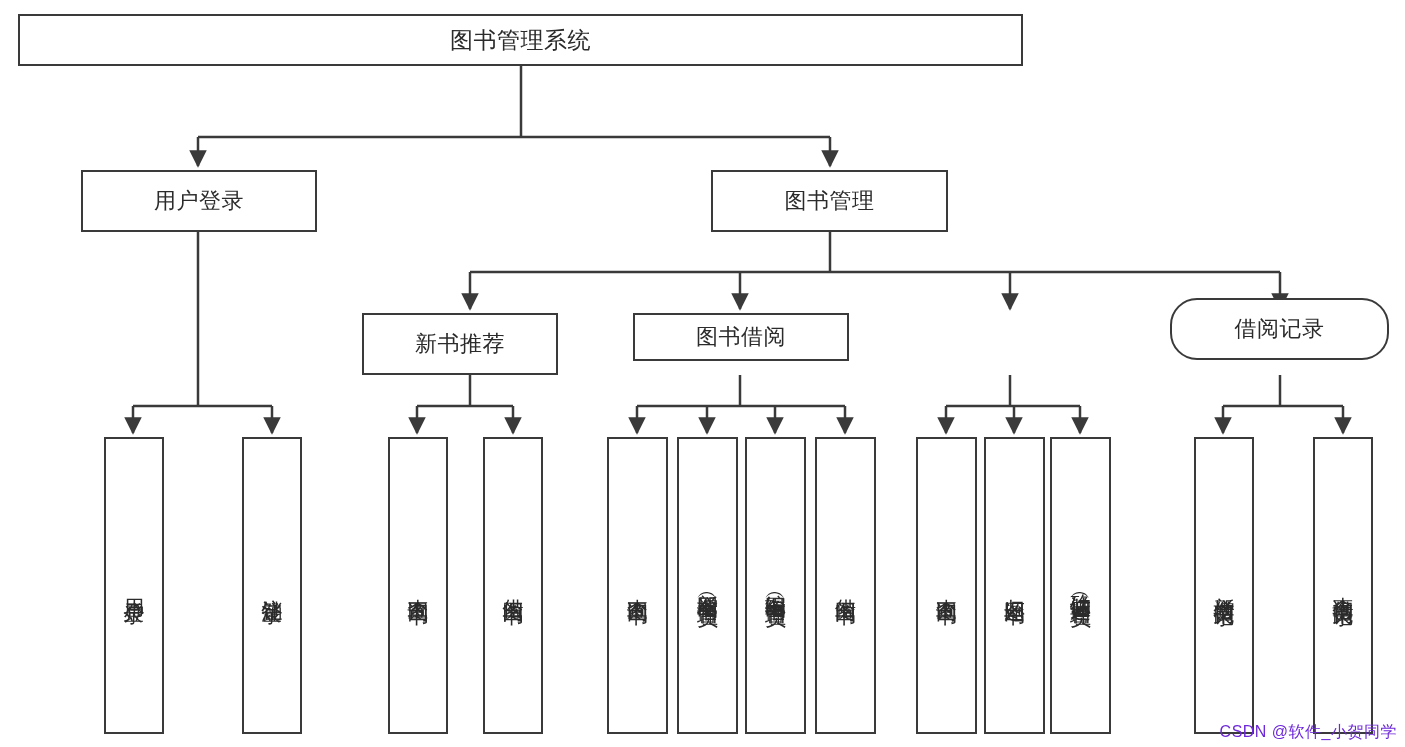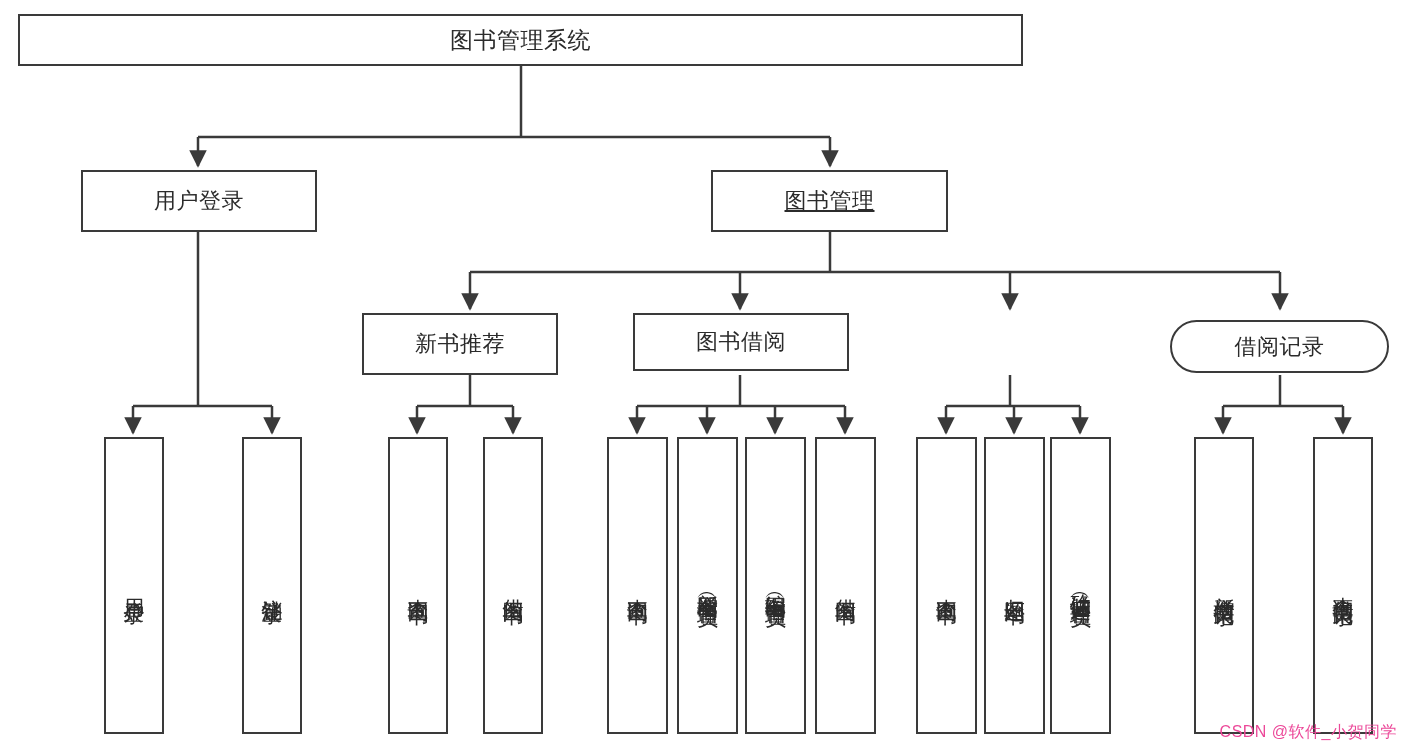--- a/index.html
+++ b/index.html
@@ -55,21 +55,21 @@
     max-height: 100%;
   }
   .node-root .node-label {
     font-size: 23px;
   }
   .watermark {
     position: absolute;
     right: 8px;
     bottom: 4px;
     font-size: 16px;
-    color: #ec4899;
+    color: #6d28d9;
     letter-spacing: 0.5px;
     white-space: nowrap;
     pointer-events: none;
   }
 </style>
 </head>
 <body>
 
 <div id="diagram-root">
 
@@ -123,31 +123,31 @@
     </g>
   </svg>
 
   <div class="node-box node-horizontal node-root" style="left:18px; top:14px; width:1005px; height:52px;">
     <span class="node-label">图书管理系统</span>
   </div>
 
   <div class="node-box node-horizontal" style="left:81px; top:170px; width:236px; height:62px;">
     <span class="node-label">用户登录</span>
   </div>
-  <div class="node-box node-horizontal" style="left:711px; top:170px; width:237px; height:62px;text-decoration:underline;">
+  <div class="node-box node-horizontal" style="left:711px; top:170px; width:237px; height:62px;">
     <span class="node-label">图书管理</span>
   </div>
 
   <div class="node-box node-horizontal" style="left:362px; top:313px; width:196px; height:62px;">
     <span class="node-label">新书推荐</span>
   </div>
-  <div class="node-box node-horizontal" style="left:633px; top:313px; width:216px; height:58px;">
+  <div class="node-box node-horizontal" style="left:633px; top:313px; width:216px; height:48px;">
     <span class="node-label">图书借阅</span>
   </div>
-  <div class="node-box node-horizontal" style="left:1170px; top:320px; width:219px; height:53px;border-radius:27px;">
+  <div class="node-box node-horizontal" style="left:1170px; top:298px; width:219px; height:62px;border-radius:27px;">
     <span class="node-label">借阅记录</span>
   </div>
 
   <div class="node-box node-vertical" style="left:104px; top:437px; width:60px; height:297px;">
     <span class="node-label">用户登录</span>
   </div>
   <div class="node-box node-vertical" style="left:242px; top:437px; width:60px; height:297px;">
     <span class="node-label">注销登录</span>
   </div>
 

